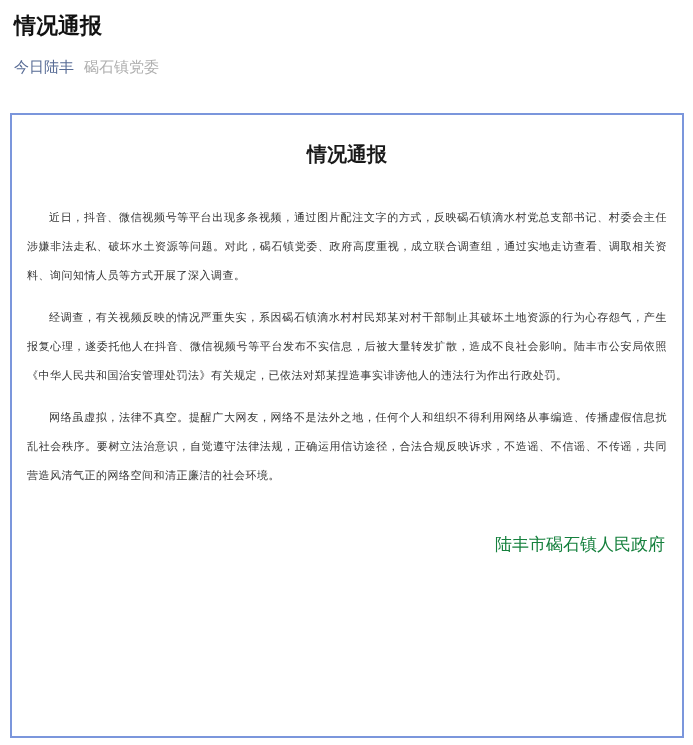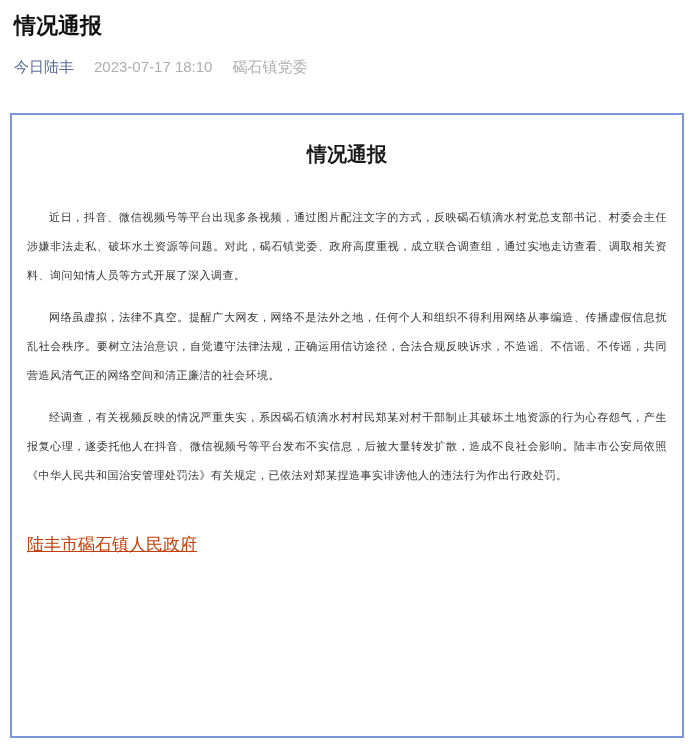--- a/index.html
+++ b/index.html
@@ -22,21 +22,21 @@
     line-height: 32px;
     font-weight: 700;
     color: #121212;
   }
   .byline {
     margin: 14px 14px 0 14px;
     font-size: 15px;
     line-height: 21px;
     display: flex;
     align-items: center;
-    gap: 20px;
+    gap: 10px;
     white-space: nowrap;
   }
   .account-link {
     color: #576b95;
     cursor: pointer;
   }
   .meta-text {
     color: #aeaeae;
   }
   .notice-box {
@@ -60,51 +60,50 @@
     margin: 0 0 13px 0;
     font-size: 11px;
     line-height: 29px;
     color: #333333;
     text-align: justify;
     text-indent: 2em;
     letter-spacing: 0.5px;
   }
   .signature {
     margin-top: 40px;
+    text-align: right;
     font-size: 17px;
     line-height: 29px;
-    color: #c2410c;
+    color: #15803d;
     padding-right: 2px;
-    text-decoration: underline;
   }
   .signature .sig-date {
     margin-top: 9px;
   }
 </style>
 </head>
 <body>
 
 <div class="page">
 
   <h1 class="article-title">情况通报</h1>
 
   <div class="byline">
     <span class="account-link">今日陆丰</span>
-    <span class="meta-text">2023-07-17 18:10</span>
     <span class="meta-text">碣石镇党委</span>
   </div>
 
   <div class="notice-box">
 
     <div class="notice-heading">情况通报</div>
 
     <div class="notice-body">
       <p>近日，抖音、微信视频号等平台出现多条视频，通过图片配注文字的方式，反映碣石镇滴水村党总支部书记、村委会主任涉嫌非法走私、破坏水土资源等问题。对此，碣石镇党委、政府高度重视，成立联合调查组，通过实地走访查看、调取相关资料、询问知情人员等方式开展了深入调查。</p>
+      <p>经调查，有关视频反映的情况严重失实，系因碣石镇滴水村村民郑某对村干部制止其破坏土地资源的行为心存怨气，产生报复心理，遂委托他人在抖音、微信视频号等平台发布不实信息，后被大量转发扩散，造成不良社会影响。陆丰市公安局依照《中华人民共和国治安管理处罚法》有关规定，已依法对郑某捏造事实诽谤他人的违法行为作出行政处罚。</p>
       <p>网络虽虚拟，法律不真空。提醒广大网友，网络不是法外之地，任何个人和组织不得利用网络从事编造、传播虚假信息扰乱社会秩序。要树立法治意识，自觉遵守法律法规，正确运用信访途径，合法合规反映诉求，不造谣、不信谣、不传谣，共同营造风清气正的网络空间和清正廉洁的社会环境。</p>
-      <p>经调查，有关视频反映的情况严重失实，系因碣石镇滴水村村民郑某对村干部制止其破坏土地资源的行为心存怨气，产生报复心理，遂委托他人在抖音、微信视频号等平台发布不实信息，后被大量转发扩散，造成不良社会影响。陆丰市公安局依照《中华人民共和国治安管理处罚法》有关规定，已依法对郑某捏造事实诽谤他人的违法行为作出行政处罚。</p>
     </div>
 
     <div class="signature">
       <div class="sig-org">陆丰市碣石镇人民政府</div>
     </div>
 
   </div>
 
 </div>
 

